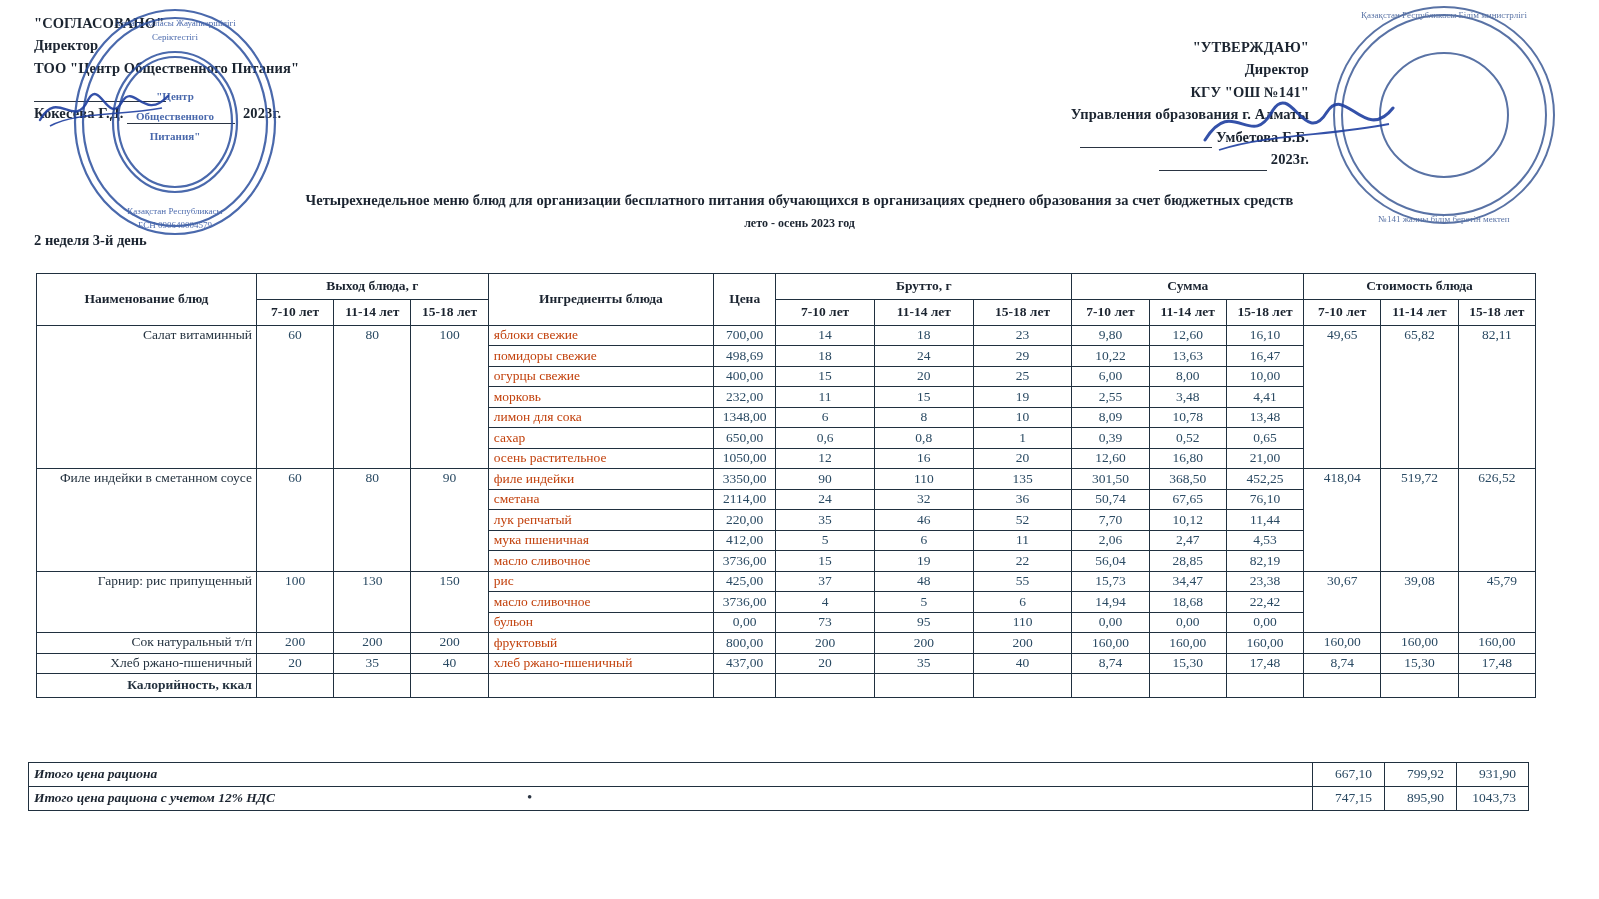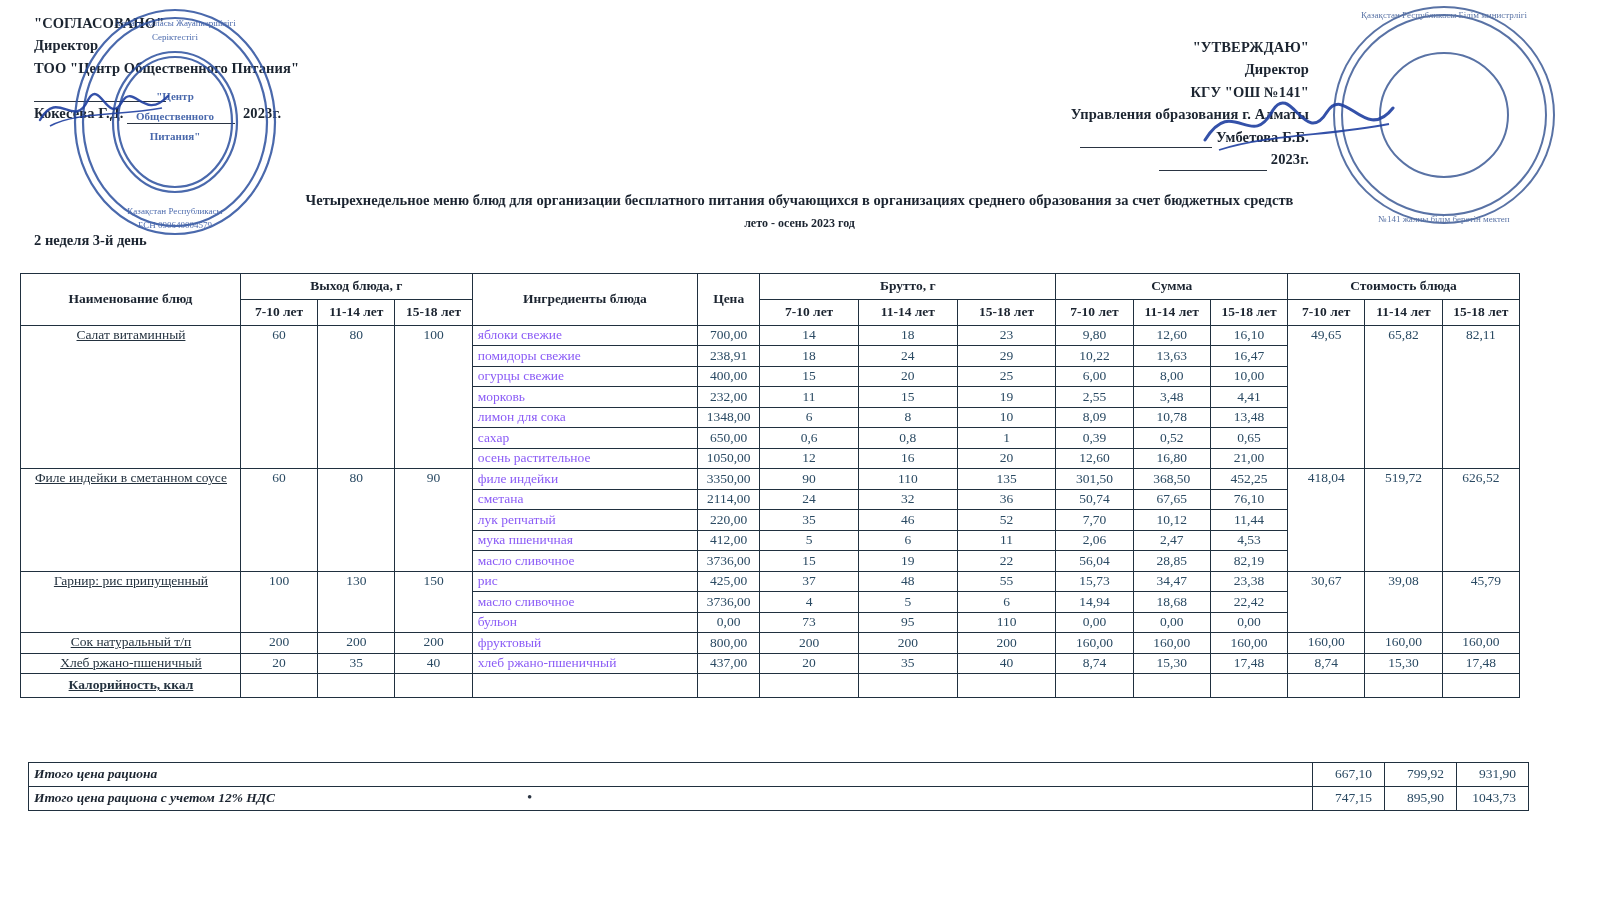--- a/index.html
+++ b/index.html
@@ -100,21 +100,21 @@
   .sign-scribble {
     position: absolute;
     pointer-events: none;
   }
   .sign-left { left: 36px; top: 82px; width: 140px; height: 52px; opacity: .9; }
   .sign-right { right: 200px; top: 90px; width: 200px; height: 70px; opacity: .9; }
 
   
   .table-wrap {
     position: absolute;
-    left: 20px;
+    left: 36px;
     top: 273px;
     width: 1500px;
   }
   table {
     border-collapse: collapse;
     width: 100%;
     table-layout: fixed;
     font-size: 13.5px;
   }
   th, td {
@@ -127,29 +127,28 @@
     font-weight: bold;
     text-align: center;
     font-size: 13.5px;
     padding: 4px 2px;
   }
   td.num {
     text-align: center;
     color: #2a4a63;
   }
   td.name {
-    text-align: center;
+    text-align: right;
     padding-left: 5px;
     color: #24323f;
-    text-decoration: underline;
   }
   td.ing {
     text-align: left;
     padding-left: 5px;
-    color: #8b5cf6;
+    color: #c2410c;
     border-radius: 10px;
   }
   tbody tr { height: 20.5px; }
   .calories td { height: 21px; }
   .calories .name { font-weight: bold; }
 
   
   .totals {
     position: absolute;
     left: 28px;
@@ -317,21 +316,21 @@
           <td class="num">23</td>
           <td class="num">9,80</td>
           <td class="num">12,60</td>
           <td class="num">16,10</td>
           <td class="num" rowspan="7" style="vertical-align: top;">49,65</td>
           <td class="num" rowspan="7" style="vertical-align: top;">65,82</td>
           <td class="num" rowspan="7" style="vertical-align: top;">82,11</td>
         </tr>
         <tr>
           <td class="ing">помидоры свежие</td>
-          <td class="num">238,91</td>
+          <td class="num">498,69</td>
           <td class="num">18</td>
           <td class="num">24</td>
           <td class="num">29</td>
           <td class="num">10,22</td>
           <td class="num">13,63</td>
           <td class="num">16,47</td>
         </tr>
         <tr>
           <td class="ing">огурцы свежие</td>
           <td class="num">400,00</td>

